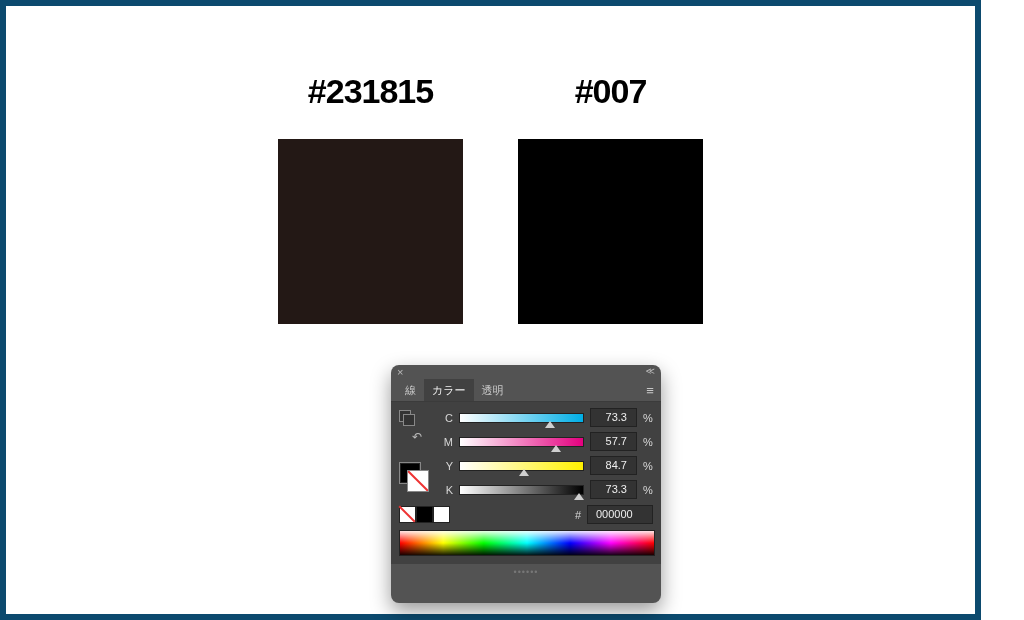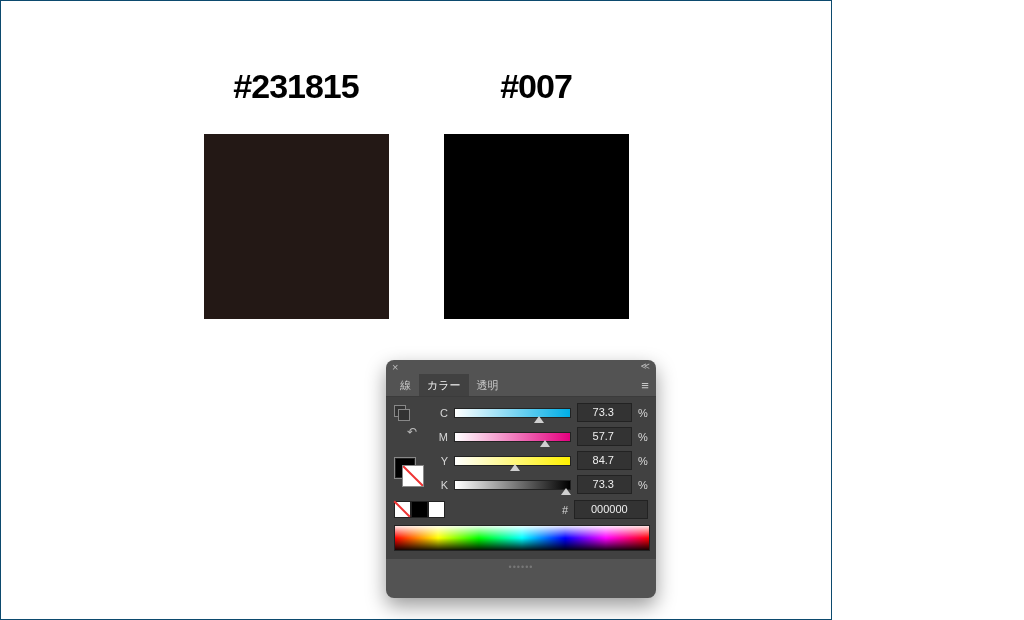--- a/index.html
+++ b/index.html
@@ -6,23 +6,23 @@
     margin: 0;
     padding: 0;
     width: 1024px;
     height: 620px;
     background: #ffffff;
     font-family: "Helvetica Neue", Arial, sans-serif;
     overflow: hidden;
   }
   .outer {
     box-sizing: border-box;
-    width: 832px;
+    width: 981px;
     height: 620px;
-    border: 1px solid #0c4a6e;
+    border: 6px solid #0c4a6e;
     position: relative;
   }
   .swatch-row {
     position: absolute;
     top: 66px;
     left: 0;
     width: 100%;
     display: flex;
     justify-content: center;
     gap: 50px;
@@ -238,21 +238,21 @@
     border-bottom: 7px solid #cfcfcf;
     transform: translateX(-5px);
   }
   .slider-val {
     width: 36px;
     height: 17px;
     line-height: 17px;
     background: #333;
     border: 1px solid #222;
     text-align: right;
-    padding-right: 17px;
+    padding-right: 9px;
     color: #eee;
     font-size: 11px;
   }
   .slider-pct {
     width: 10px;
     color: #d7d7d7;
   }
   .hex-row {
     display: flex;
     align-items: center;
@@ -282,21 +282,21 @@
   .mini-sw.white { background: #fff; }
   .hex-sep { flex: 1; }
   .hex-hash { color: #d7d7d7; }
   .hex-input {
     width: 56px;
     height: 17px;
     line-height: 17px;
     background: #333;
     border: 1px solid #222;
     text-align: left;
-    padding-left: 16px;
+    padding-left: 8px;
     color: #eee;
     font-size: 11px;
   }
   .spectrum {
     margin-top: 6px;
     height: 24px;
     width: 100%;
     cursor: crosshair;
     background: linear-gradient(
       to right,

